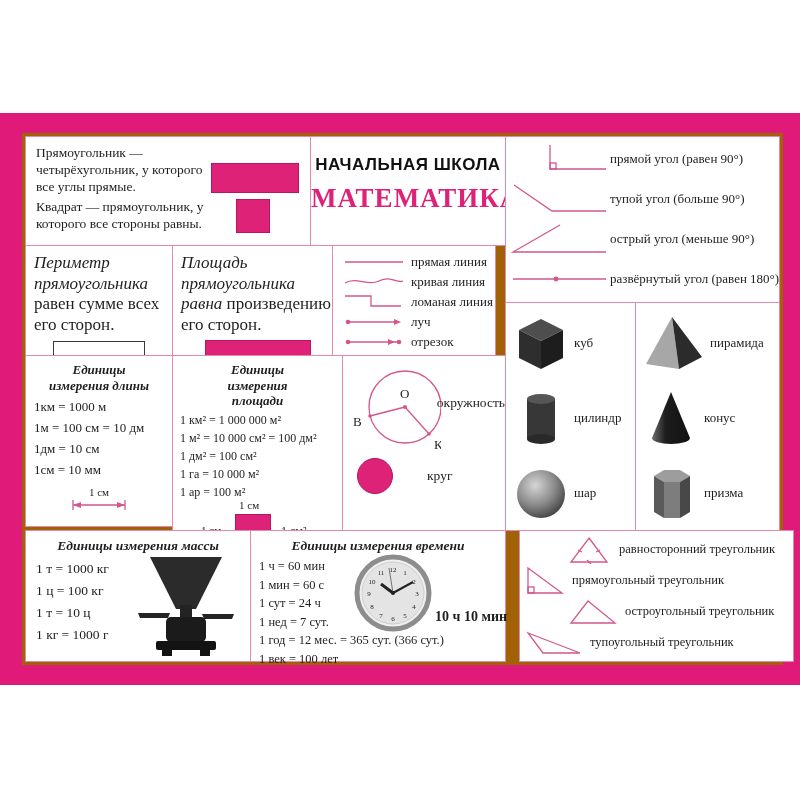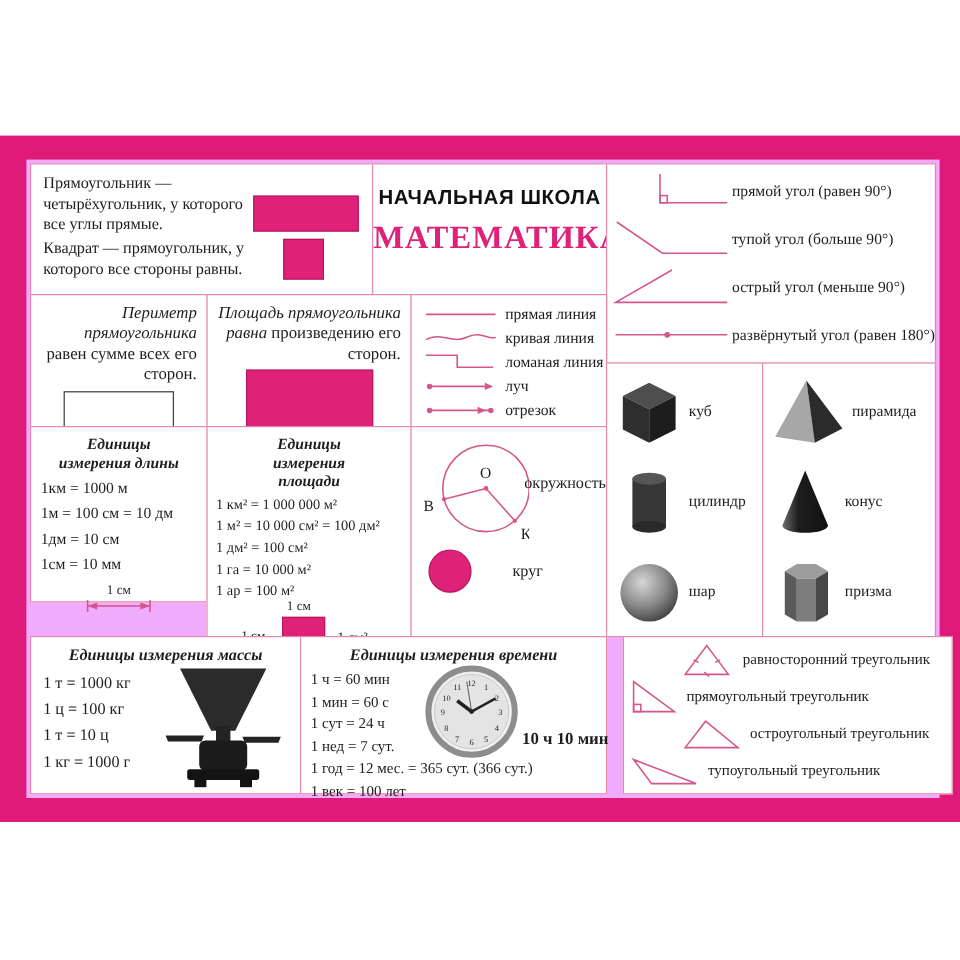--- a/index.html
+++ b/index.html
@@ -1,19 +1,19 @@
 <!DOCTYPE html>
 <html><head>
 <meta charset="utf-8">
 <style>
   * { margin:0; padding:0; box-sizing:border-box; }
   body { background:#ffffff; width:800px; height:800px; font-family:"Liberation Serif", serif; color:#1e1e1e; }
   .canvas { position:relative; width:800px; height:800px; background:#fff; overflow:hidden; }
   .poster { position:absolute; left:0; top:113px; width:800px; height:572px; background:#e01a78; }
-  .inner { position:absolute; left:22px; top:20px; width:761px; height:532px; background:#f0abfc; }
+  .inner { position:absolute; left:22px; top:20px; width:761px; height:532px; background:#a16207; }
   .cell { position:absolute; border:1px solid #e389ad; background:#fff; }
 
   
   .defs { left:3px; top:3px; width:286px; height:110px; }
   .defs p { position:absolute; font-size:13.5px; line-height:1.25; }
   .def-rect-text { left:10px; top:8px; width:186px; }
   .def-sq-text { left:10px; top:62px; width:196px; }
   .def-rect { position:absolute; left:185px; top:26px; width:88px; height:30px; background:#dd2277; border:1px solid #b51761; }
   .def-square { position:absolute; left:210px; top:62px; width:34px; height:34px; background:#dd2277; border:1px solid #b51761; }
 
@@ -21,34 +21,34 @@
   .school { margin-top:18px; font-family:"Liberation Sans", sans-serif; font-weight:bold; font-size:17px; letter-spacing:.5px; color:#111; }
   .subject { margin-top:8px; font-family:"Liberation Serif", serif; font-weight:bold; font-size:27px; letter-spacing:1px; color:#dd2277; }
 
   .anglesbox { left:483px; top:3px; width:275px; height:167px; padding-top:2px; }
   .angle-row { display:flex; align-items:center; height:40px; padding-left:4px; }
   .angle-row svg { flex:0 0 auto; }
   .angle-label { font-size:13px; margin-left:2px; white-space:nowrap; }
 
   
   .perimeterbox { left:3px; top:112px; width:148px; height:111px; padding:7px 8px; text-align:center; }
-  .perimeterbox .txt, .areabox .txt { text-align:right; font-size:14px; line-height:1.22; }
+  .perimeterbox .txt, .areabox .txt { text-align:left; font-size:17px; line-height:1.22; }
   .lead { font-style:italic; }
   .white-rect { width:92px; height:40px; border:1.5px solid #3a3a3a; margin:5px auto 0; background:#fff; }
   .formula { margin-top:5px; font-weight:bold; font-size:14.5px; color:#dd2277; }
 
   .areabox { left:150px; top:112px; width:171px; height:111px; padding:7px 8px; text-align:center; }
   .pink-rect { width:106px; height:50px; background:#dd2277; border:1px solid #b51761; margin:4px auto 0; }
 
-  .linesbox { left:320px; top:112px; width:164px; height:111px; padding-top:6px; }
+  .linesbox { left:310px; top:112px; width:164px; height:111px; padding-top:6px; }
   .line-row { display:flex; align-items:center; height:20px; padding-left:10px; }
   .line-label { font-size:13px; margin-left:6px; white-space:nowrap; }
 
   
-  .lengthbox { left:3px; top:222px; width:148px; height:147px; }
+  .lengthbox { left:3px; top:222px; width:148px; height:172px; }
   .unit-title { font-style:italic; font-weight:bold; font-size:13px; text-align:center; line-height:1.2; margin:6px auto 2px; width:112px; }
   .lengthbox ul, .areaunitsbox ul, .massbox ul, .timebox ul { list-style:none; }
   .lengthbox ul { margin:3px 0 0 8px; font-size:13px; line-height:21px; }
   .ruler-wrap { margin-top:6px; text-align:center; }
   .ruler-label { font-size:11px; }
 
   .areaunitsbox { left:150px; top:222px; width:171px; height:176px; }
   .areaunitsbox ul { margin:2px 0 0 7px; font-size:12px; line-height:18px; white-space:nowrap; }
   .sq-diagram { position:relative; height:58px; margin-top:1px; }
   .sq-top { position:absolute; left:66px; top:-3px; font-size:11px; }

